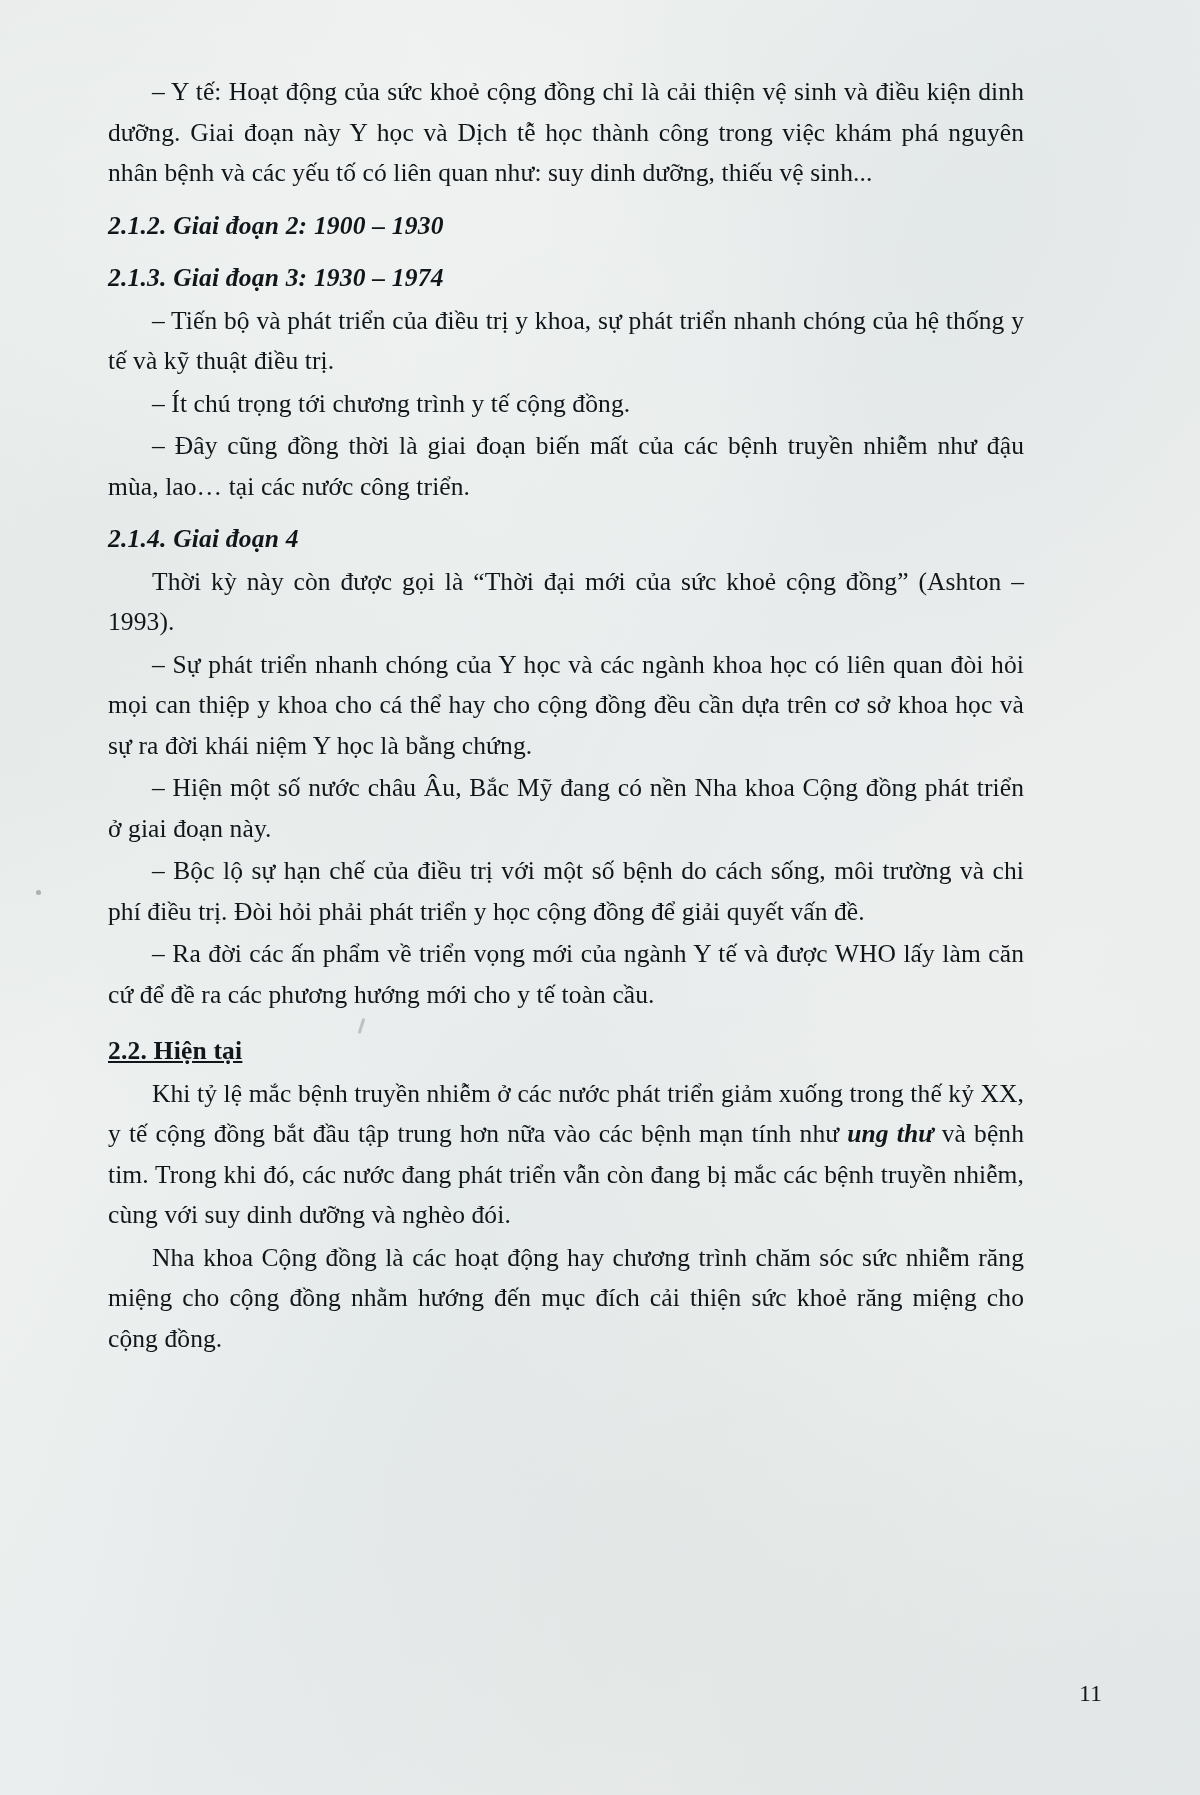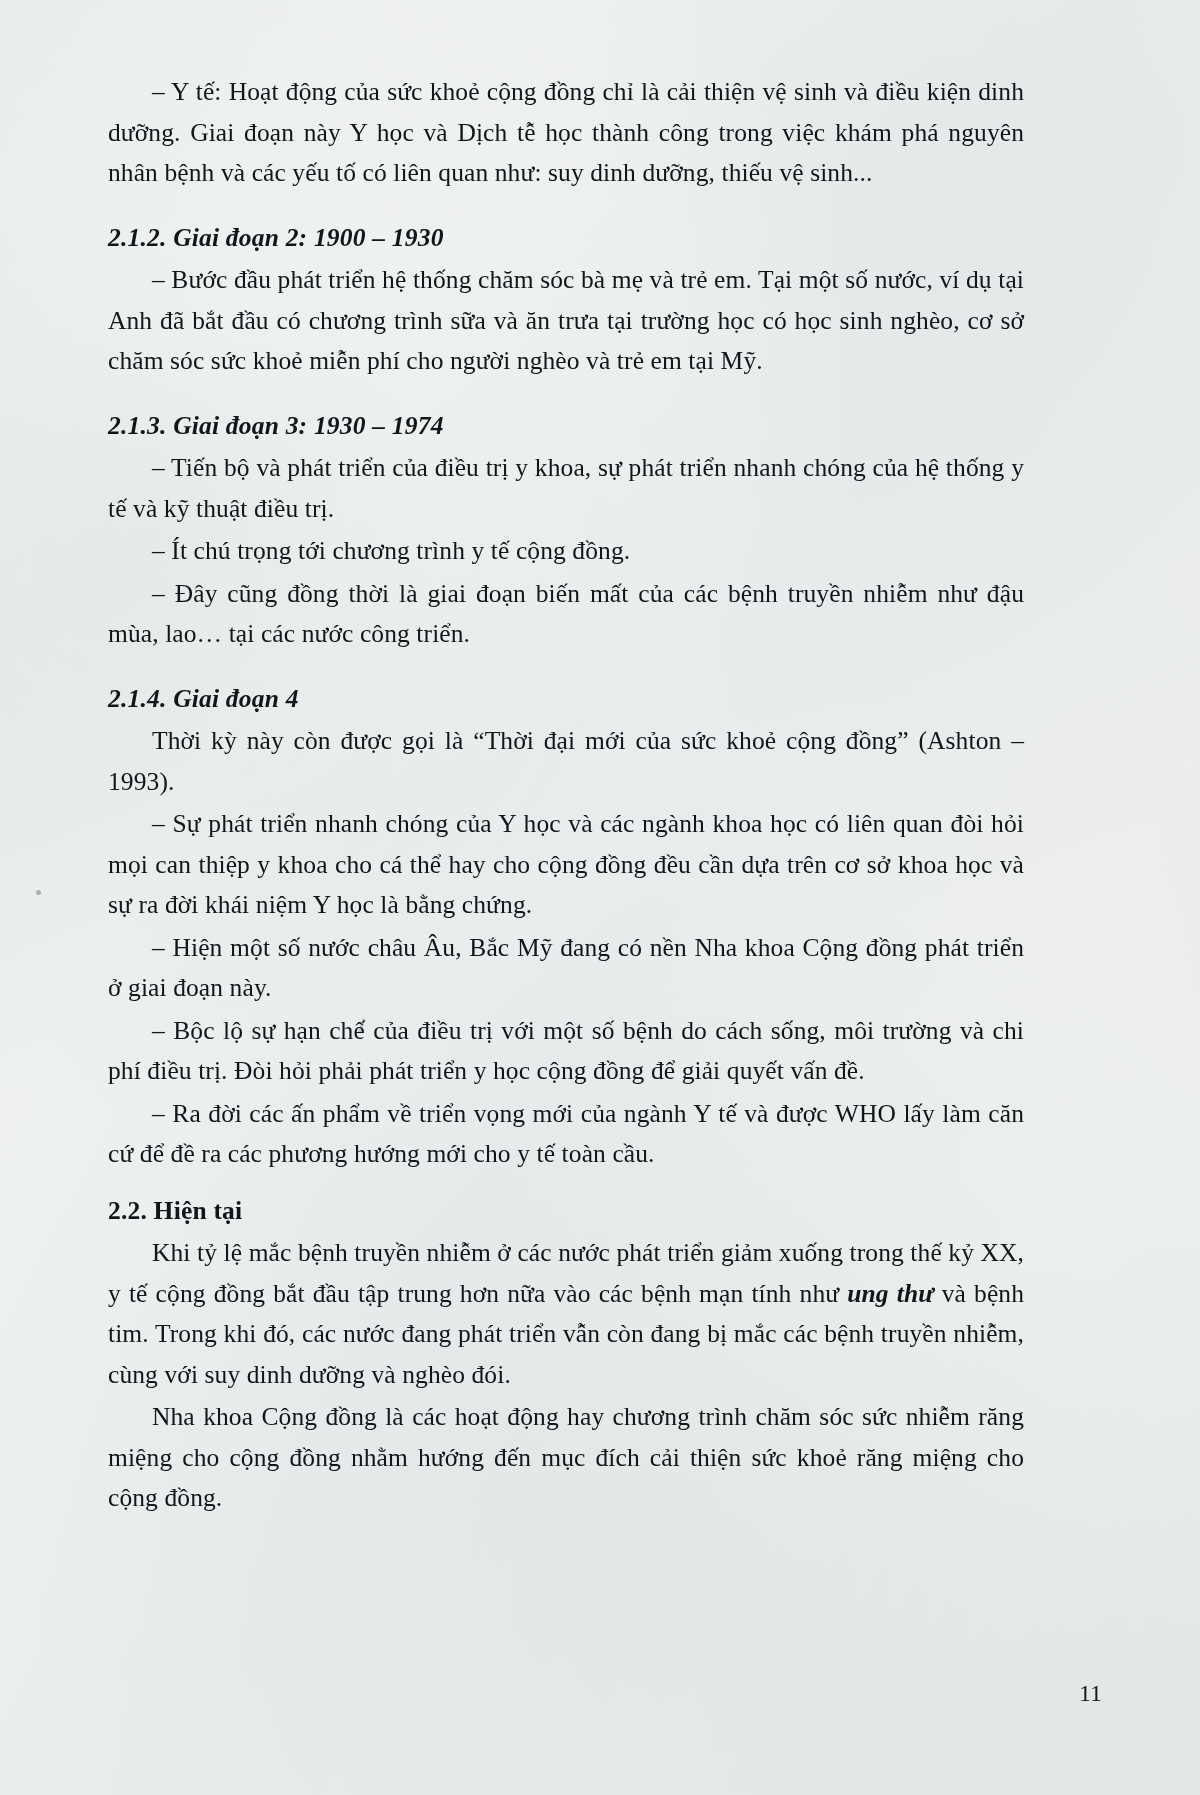--- a/index.html
+++ b/index.html
@@ -49,33 +49,34 @@
     text-justify: inter-word;
     letter-spacing: 0.1px;
   }
   p.indent {
     text-indent: 44px;
   }
   p.body-block {
     margin-bottom: 2px;
   }
   h3 {
-    margin: 24px 0 2px 0;
+    margin: 12px 0 2px 0;
     font-size: 25.5px;
     line-height: 40.5px;
     font-style: italic;
     font-weight: bold;
     letter-spacing: 0.2px;
   }
   h2 {
     margin: 16px 0 2px 0;
     font-size: 25.5px;
     line-height: 40.5px;
     font-weight: bold;
     letter-spacing: 0.2px;
+    text-decoration: underline;
   }
   .ital-bold {
     font-style: italic;
     font-weight: bold;
   }
   .page-number {
     position: absolute;
     right: 98px;
     bottom: 88px;
     font-size: 24px;
@@ -98,21 +99,20 @@
   <div class="speck mark-a"></div>
   <div class="speck mark-b"></div>
 
   <div class="content">
 
     <p class="indent body-block">– Y tế: Hoạt động của sức khoẻ cộng đồng chỉ là cải thiện vệ sinh và điều kiện dinh dưỡng. Giai đoạn này Y học và Dịch tễ học thành công trong việc khám phá nguyên nhân bệnh và các yếu tố có liên quan như: suy dinh dưỡng, thiếu vệ sinh...</p>
 
     <h3>2.1.2. Giai đoạn 2: 1900 – 1930</h3>
 
 
-    <p class="indent body-block">– Bước đầu phát triển hệ thống chăm sóc bà mẹ và trẻ em. Tại một số nước, ví dụ tại Anh đã bắt đầu có chương trình sữa và ăn trưa tại trường học có học sinh nghèo, cơ sở chăm sóc sức khoẻ miễn phí cho người nghèo và trẻ em tại Mỹ.</p>
 
     <h3>2.1.3. Giai đoạn 3: 1930 – 1974</h3>
 
     <p class="indent body-block">– Tiến bộ và phát triển của điều trị y khoa, sự phát triển nhanh chóng của hệ thống y tế và kỹ thuật điều trị.</p>
 
     <p class="indent body-block">– Ít chú trọng tới chương trình y tế cộng đồng.</p>
 
     <p class="indent body-block">– Đây cũng đồng thời là giai đoạn biến mất của các bệnh truyền nhiễm như đậu mùa, lao… tại các nước công triển.</p>
 
     <h3>2.1.4. Giai đoạn 4</h3>

